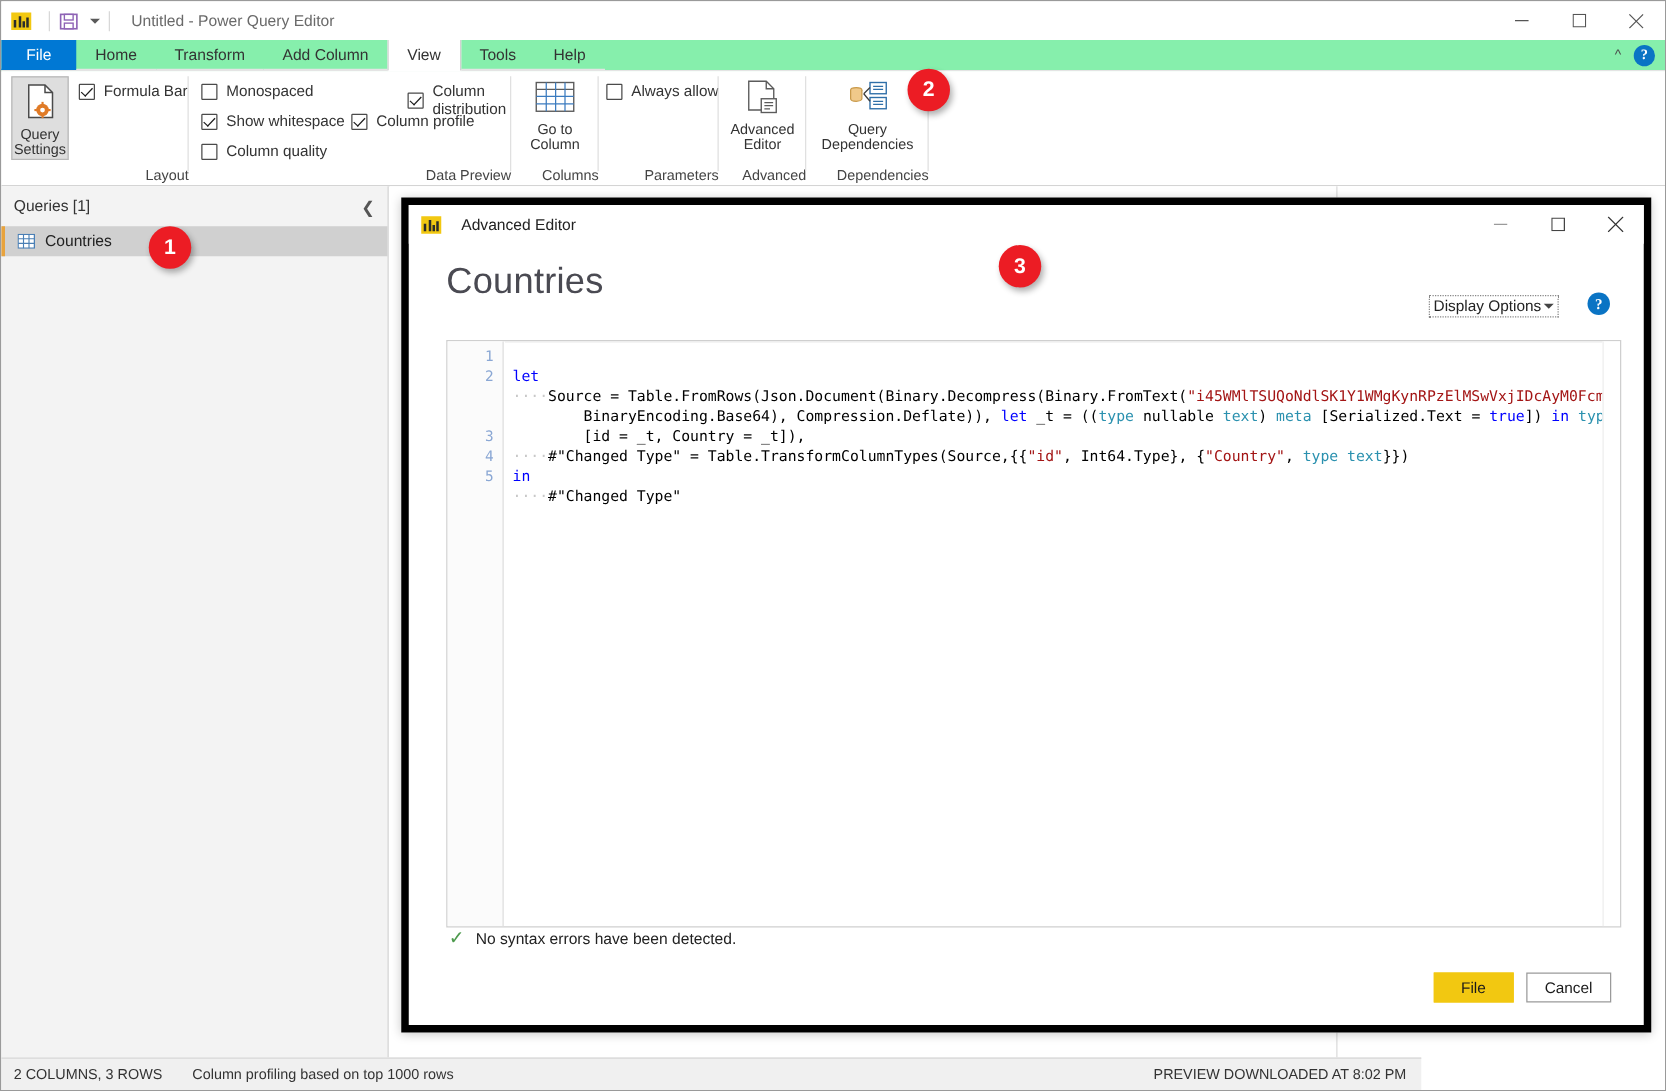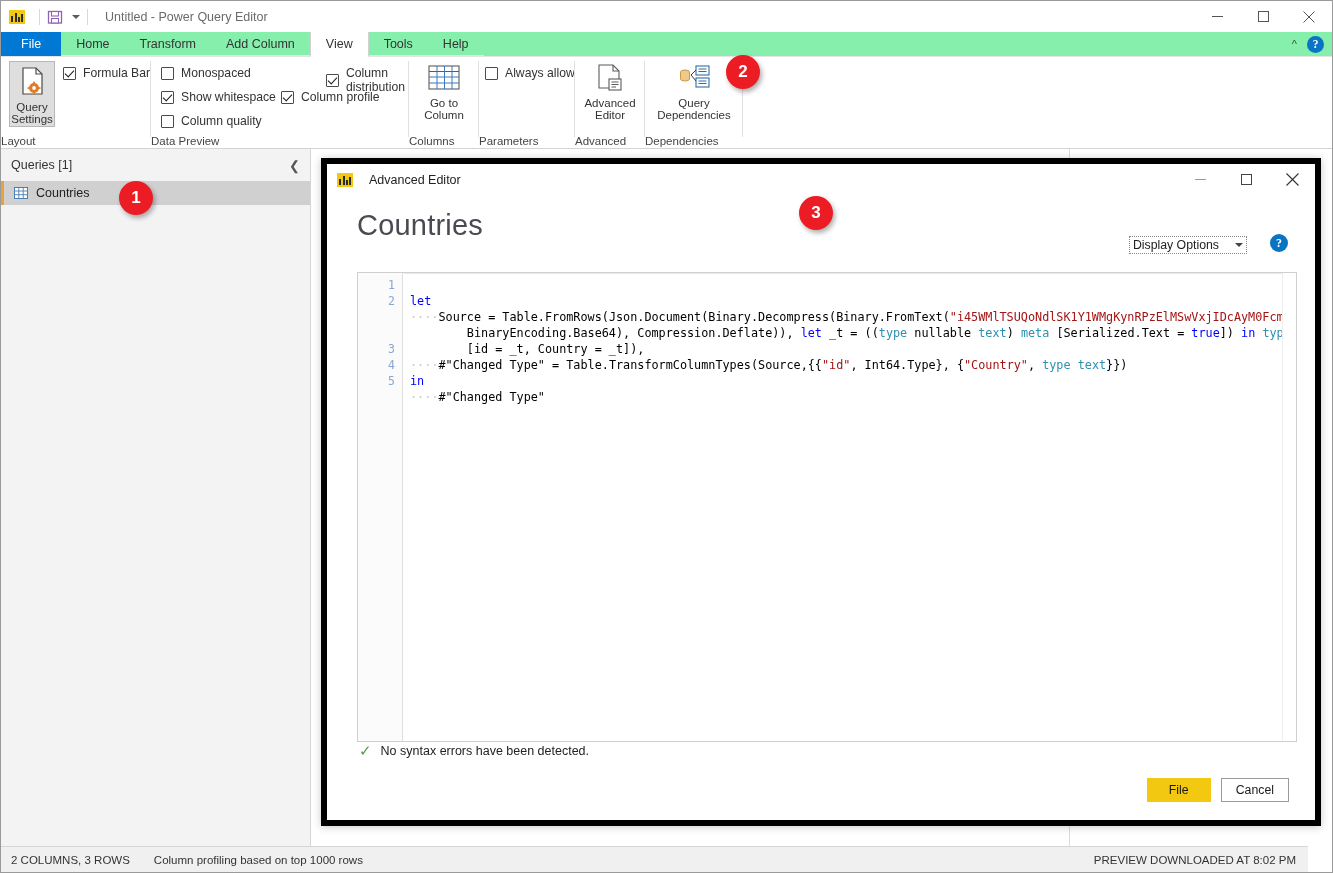--- a/index.html
+++ b/index.html
@@ -77,21 +77,21 @@
     font-family:"Liberation Serif", serif;
   }
 
   
   .ribbon {
     position:absolute; left:0; top:56px; width:1331px; height:92px;
     background:#ffffff; border-bottom:1px solid #d4d4d4;
   }
   .rgroup { position:absolute; top:0; height:92px; }
   .rgroup-label {
-    position:absolute; bottom:2px; left:0; width:100%; text-align:left;
+    position:absolute; bottom:2px; left:0; width:100%; text-align:right;
     font-size:11.5px; color:#444; white-space:nowrap;
   }
   .rgroup-div { position:absolute; top:4px; width:1px; height:76px; background:#e0e0e0; }
 
   .bigbtn {
     position:absolute; display:flex; flex-direction:column; align-items:center;
     font-size:11.5px; color:#333; text-align:center; line-height:12.5px; cursor:default;
   }
   .bigbtn.pressed { background:#dedede; border:1px solid #b8b8b8; }
 
@@ -126,21 +126,21 @@
   .main-area {
     position:absolute; left:311px; top:148px; width:1020px; height:697px; background:#ffffff;
   }
   .right-pane {
     position:absolute; left:1068px; top:148px; width:263px; height:697px;
     background:#ffffff; border-left:1px solid #dcdcdc;
   }
 
   
   .statusbar {
-    position:absolute; left:0; bottom:0; width:1307px; height:26px;
+    position:absolute; left:0; bottom:0; width:1136px; height:26px;
     background:#f0f0f0; border-top:1px solid #d6d6d6;
     display:flex; align-items:center; font-size:11.5px; color:#333;
   }
   .sb-left { padding-left:10px; display:flex; gap:24px; }
   .sb-right { margin-left:auto; padding-right:12px; color:#333; }
 
   
   .dialog {
     position:absolute; left:320px; top:157px; width:1000px; height:668px;
     background:#ffffff; border:6px solid #000000;
@@ -150,21 +150,21 @@
     height:31px; display:flex; align-items:center; padding-left:10px;
     background:#ffffff;
   }
   .dlg-title-text { font-size:12.5px; color:#222; margin-left:9px; }
   .dlg-winbtns { position:absolute; right:0; top:0; display:flex; height:31px; }
   .dlg-heading {
     position:absolute; left:30px; top:45px; font-size:29px; color:#4a4a52;
     font-weight:300; letter-spacing:0.2px;
   }
   .display-options {
-    position:absolute; right:68px; top:72px; display:flex; align-items:center; gap:16px;
+    position:absolute; right:68px; top:72px; display:flex; align-items:center; gap:2px;
     font-size:12.3px; color:#222; border:1px dotted #888; padding:1px 3px;
   }
   .dо-caret { width:0;height:0;border-left:4px solid transparent;border-right:4px solid transparent;border-top:4px solid #444; }
   .dlg-help {
     position:absolute; right:27px; top:70px;
     width:18px;height:18px;border-radius:50%;background:#0a74c4;color:#fff;
     font-size:12px;font-weight:bold;display:flex;align-items:center;justify-content:center;
     font-family:"Liberation Serif", serif;
   }
 

